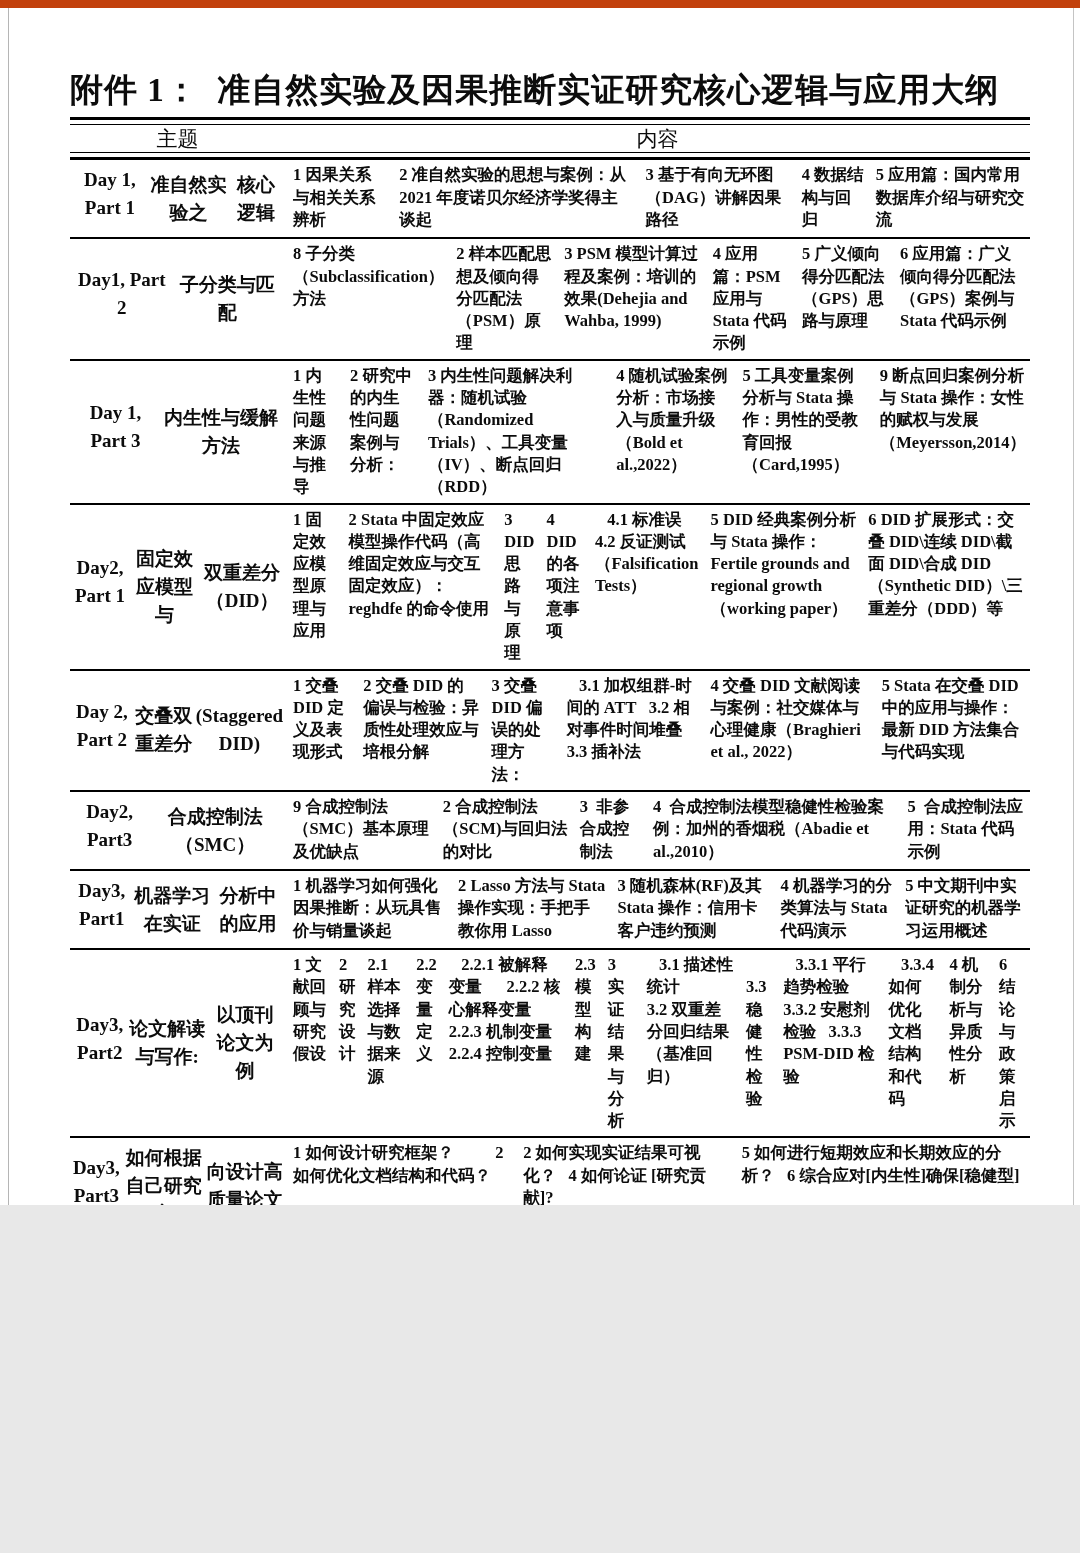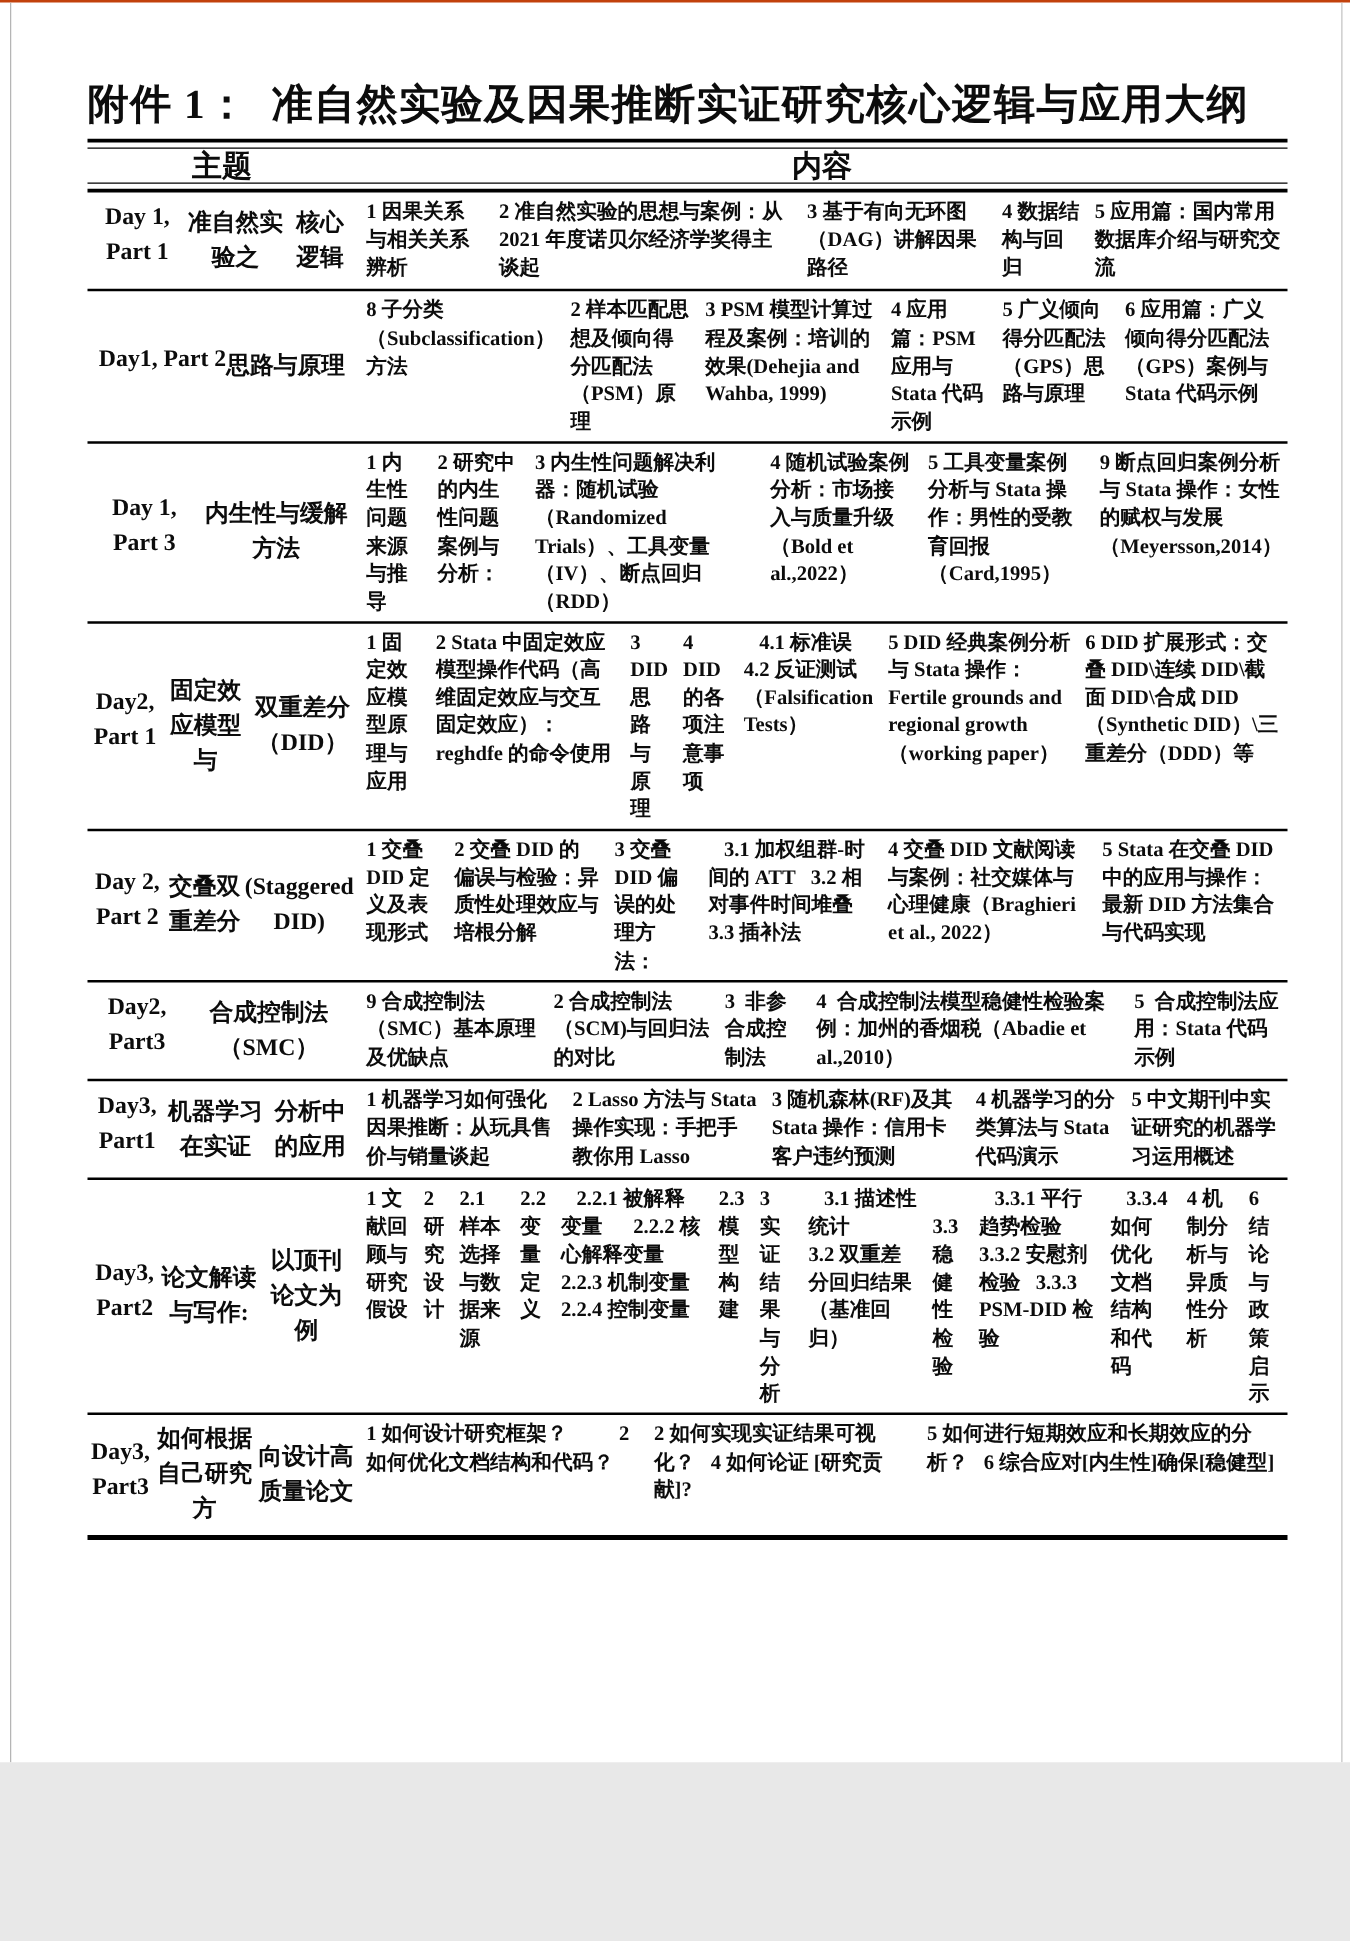--- a/index.html
+++ b/index.html
@@ -1,40 +1,40 @@
 <!DOCTYPE html>
 <html><head>
 <meta charset="utf-8">
 <style>
   html,body{margin:0;padding:0;background:#e8e8e8;}
   .page{
     position:relative;
-    width:1080px;height:1410px;
+    width:1080px;height:1205px;
     margin:0 auto;
     background:#ffffff;
-    border-top:2px solid #c2410c;
+    border-top:8px solid #c2410c;
     box-sizing:border-box;
     overflow:hidden;
     font-family:"Liberation Serif","DejaVu Serif",serif;
     color:#0c0c0c;
   }
   .edge-left{position:absolute;left:8px;top:0;bottom:0;width:1px;background:#b5b5b5;}
   .edge-right{position:absolute;right:6px;top:0;bottom:0;width:1px;background:#c4c4c4;}
   .doc{position:relative;margin:62px 50px 0 70px;width:960px;}
   .title{
     font-size:33px;
     font-weight:900;
     letter-spacing:1px;
     line-height:1.25;
     margin:0 0 6px 0;
     white-space:pre-wrap;
   }
   .rule-title{height:4px;border-top:3px solid #000;border-bottom:1px solid #000;}
   .thead{display:flex;align-items:center;height:27px;}
-  .th{font-weight:700;font-size:24px;text-align:center;}
+  .th{font-weight:400;font-size:21px;text-align:center;}
   .th-topic{width:22.4%;}
   .th-content{width:77.6%;}
   .rule-header{height:4px;border-top:1px solid #000;border-bottom:3px solid #000;}
   .row{
     display:flex;
     border-bottom:2px solid #000;
     align-items:stretch;
   }
   .row:last-child{border-bottom:4px solid #000;}
   .topic{
@@ -95,21 +95,21 @@
             <div class="content-line">1 因果关系与相关关系辨析</div>
             <div class="content-line">2 准自然实验的思想与案例：从 2021 年度诺贝尔经济学奖得主谈起</div>
             <div class="content-line">3 基于有向无环图（DAG）讲解因果路径</div>
             <div class="content-line">4 数据结构与回归</div>
             <div class="content-line">5 应用篇：国内常用数据库介绍与研究交流</div>
           </div>
         </div>
         <div class="row">
           <div class="topic">
             <div class="topic-line">Day1, Part 2</div>
-            <div class="topic-line">思路与原理</div>
+            <div class="topic-line">子分类与匹配</div>
           </div>
           <div class="content">
             <div class="content-line">8 子分类（Subclassification）方法</div>
             <div class="content-line">2 样本匹配思想及倾向得分匹配法（PSM）原理</div>
             <div class="content-line">3 PSM 模型计算过程及案例：培训的效果(Dehejia and Wahba, 1999)</div>
             <div class="content-line">4 应用篇：PSM 应用与 Stata 代码示例</div>
             <div class="content-line">5 广义倾向得分匹配法（GPS）思路与原理</div>
             <div class="content-line">6 应用篇：广义倾向得分匹配法（GPS）案例与 Stata 代码示例</div>
           </div>
         </div>

